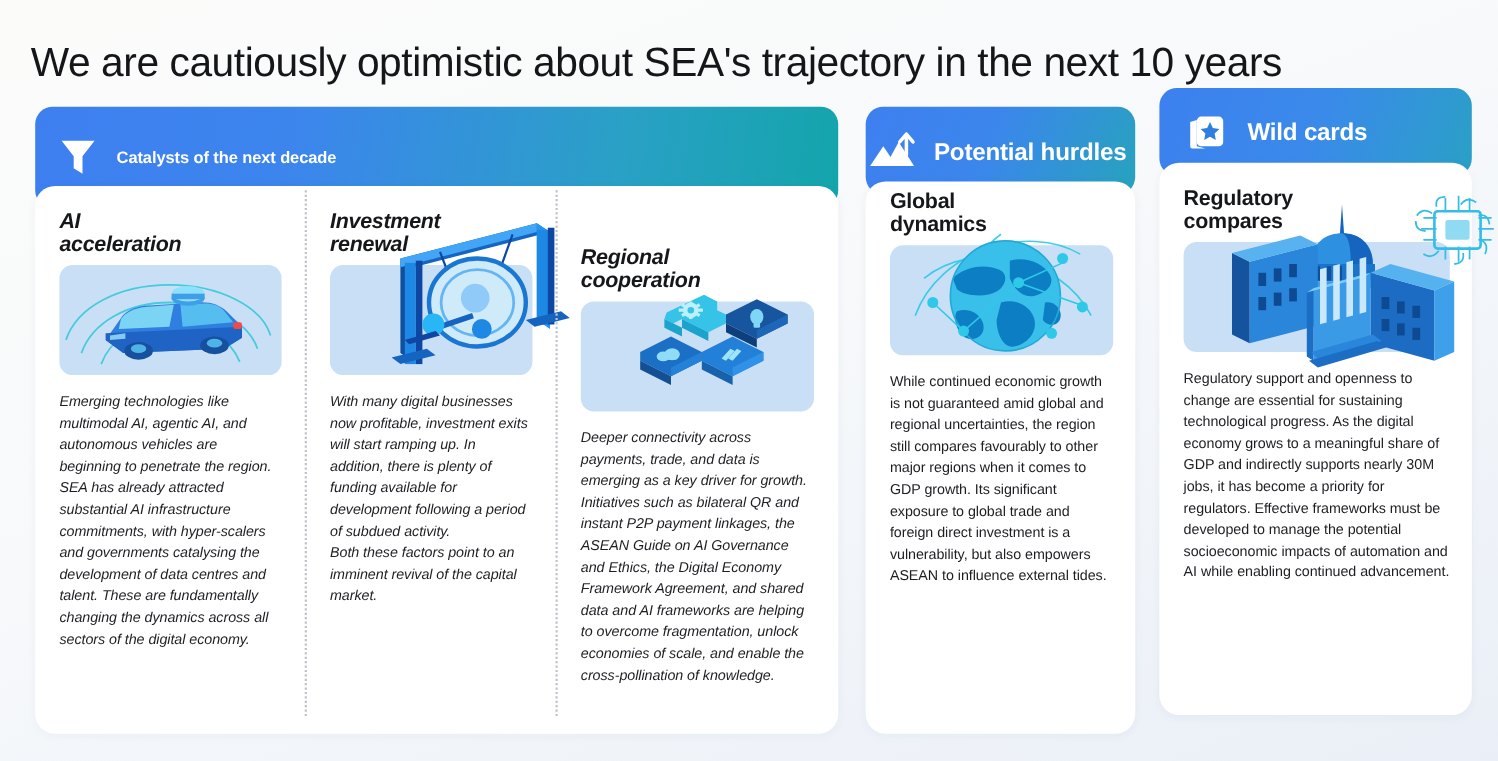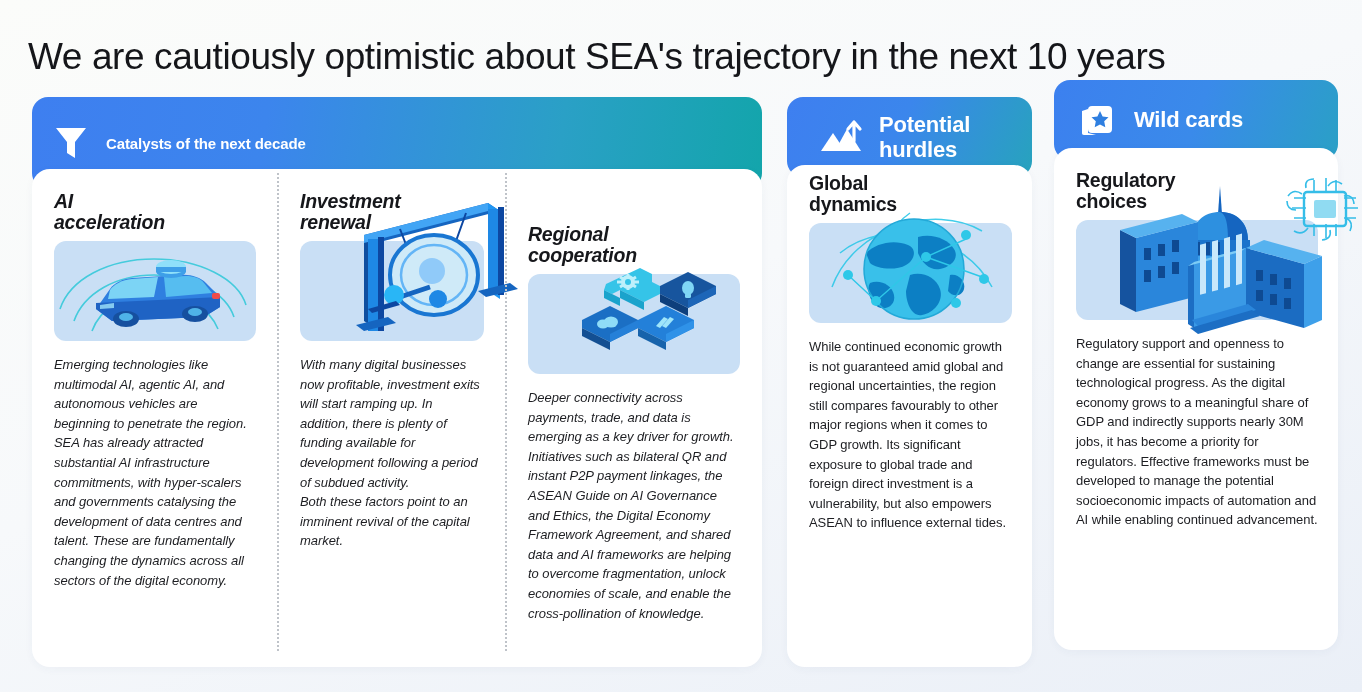--- a/index.html
+++ b/index.html
@@ -64,21 +64,21 @@
     height: 92px;
     padding-left: 22px;
     background: linear-gradient(98deg, #3e7ff0 0%, #3c85ed 32%, #2aa0c6 72%, #13a5ab 100%);
   }
   #panel-catalysts .hdr-title { font-size: 15px; letter-spacing: -0.1px; margin-left: 18px; }
 
   
   #panel-hurdles { left: 787px; top: 97px; width: 245px; height: 570px; }
   #panel-hurdles .panel-header {
     height: 80px;
-    padding-left: 32px;
+    padding-left: 2px;
     background: linear-gradient(115deg, #3e7ff0 0%, #3b86ec 45%, #27a3bd 100%);
   }
   #panel-hurdles .hdr-title {
     font-size: 22px; line-height: 25px; margin-left: 14px; letter-spacing: -0.2px;
   }
 
   
   #panel-wild { left: 1054px; top: 80px; width: 284px; height: 570px; }
   #panel-wild .panel-header {
     height: 80px;
@@ -372,21 +372,21 @@
           <path d="M6 10 L12 8 L12 32 L20 34 L8 34 C6.5 34 6 33 6 32 Z" fill="#ffffff"></path>
           <rect x="12" y="5" width="24" height="27" rx="4" fill="#ffffff"></rect>
           <path d="M24 10 L26.6 15.4 L32.5 16.2 L28.2 20.3 L29.3 26.2 L24 23.4 L18.7 26.2 L19.8 20.3 L15.5 16.2 L21.4 15.4 Z" fill="#2f7fe0"></path>
         </svg>
       </span>
       <span class="hdr-title">Wild cards</span>
     </div>
 
     <div class="card">
       <div class="panel-body-title">Regulatory
-choices</div>
+compares</div>
       <div class="thumb">
         <svg width="250" height="160" viewBox="0 0 250 160" style="left:30px;top:-42px;">
 
           <g stroke="#35bde8" stroke-width="1.6" fill="none">
             <path d="M196 16 q-8 -6 -14 2 M200 10 q-2 -9 8 -9 M222 8 q6 -8 14 -2 M238 18 q9 -2 10 8 M240 40 q8 4 4 13 M224 52 q2 9 -8 10 M202 50 q-6 8 -14 3 M190 32 q-9 0 -9 -9"></path>
             <path d="M200 20 h-12 M200 30 h-14 M200 40 h-12 M238 20 h12 M238 30 h14 M238 40 h12 M208 14 v-12 M220 14 v-14 M230 14 v-12 M208 46 v12 M220 46 v14 M230 46 v12"></path>
           </g>
           <rect x="198" y="14" width="42" height="34" rx="3" fill="none" stroke="#35bde8" stroke-width="2.4"></rect>
           <rect x="208" y="22" width="22" height="18" rx="2" fill="#35bde8" opacity="0.55"></rect>
 

